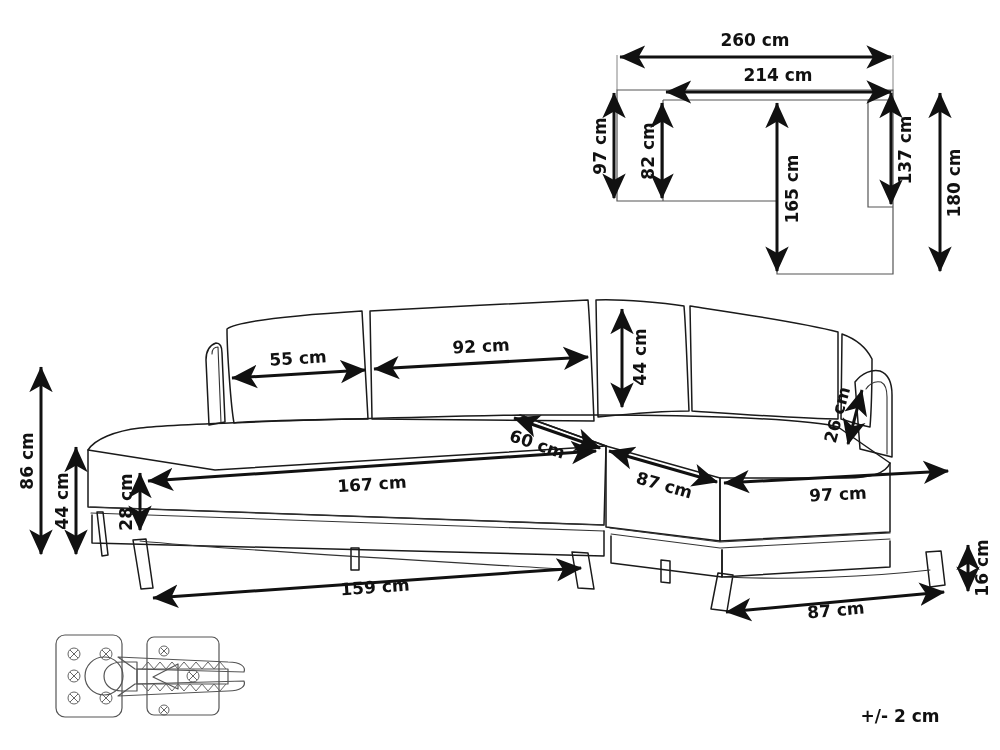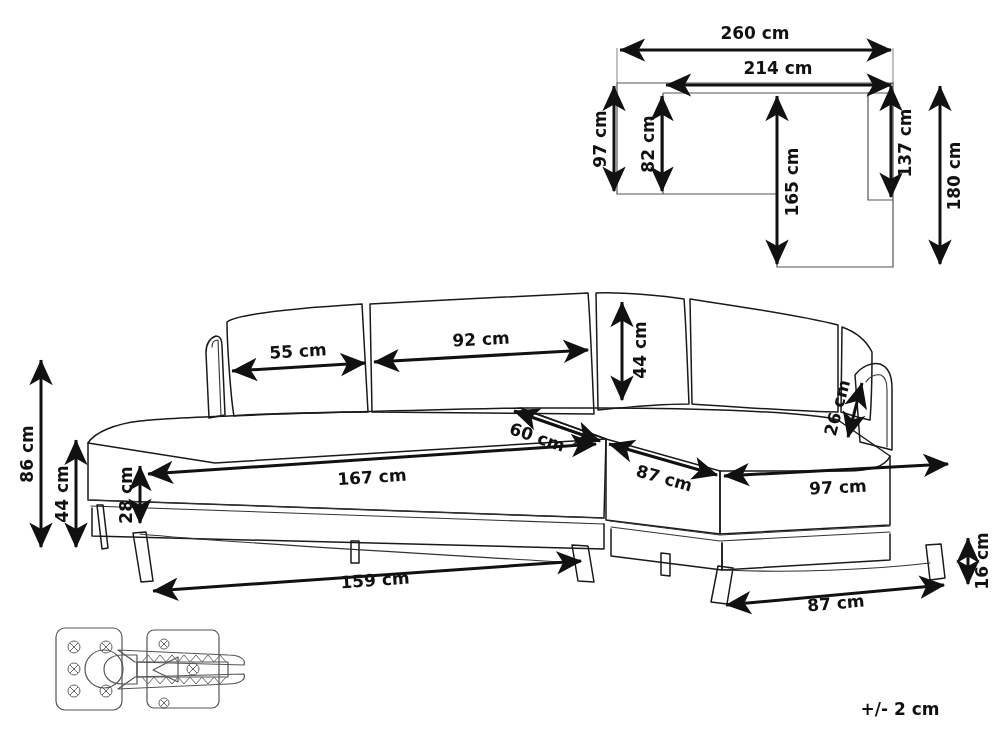--- a/index.html
+++ b/index.html
@@ -2,21 +2,21 @@
 <html><head>
 <meta charset="utf-8">
 <title>Corner Sofa Dimension Drawing</title>
 <style>
   html,body{margin:0;padding:0;background:#ffffff;}
   body{
     width:1000px;height:750px;
     font-family:"DejaVu Sans","Liberation Sans",sans-serif;
     overflow:hidden;position:relative;
   }
-  #sheet{position:absolute;left:0;top:0;width:1000px;height:634px;}
+  #sheet{position:absolute;left:0;top:7px;width:1000px;height:634px;}
   svg{display:block;}
   .dimtext{
     font-family:"DejaVu Sans","Liberation Sans",sans-serif;
     font-weight:bold;font-size:17px;fill:#111111;
     dominant-baseline:middle;
   }
   .tol{
     font-family:"DejaVu Sans","Liberation Sans",sans-serif;
     font-weight:bold;font-size:17px;fill:#111111;
   }

